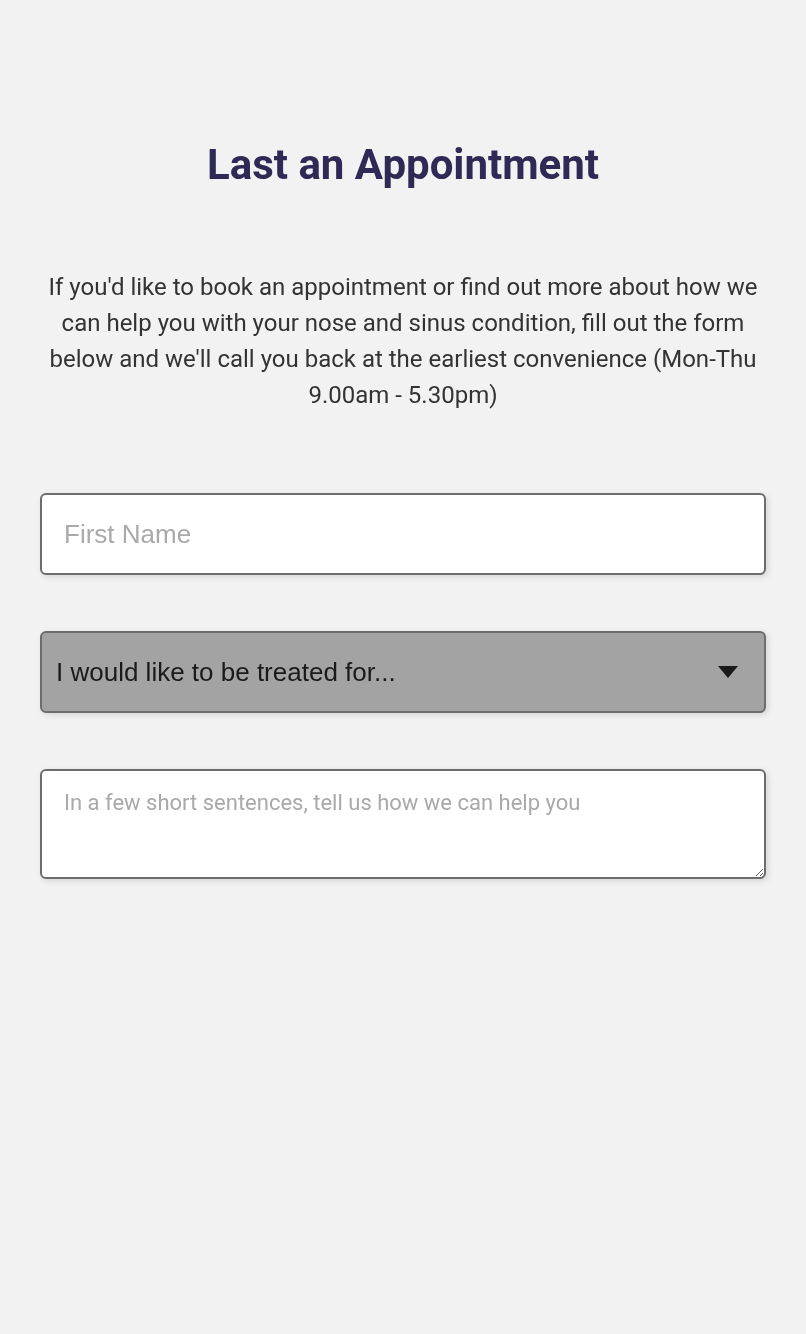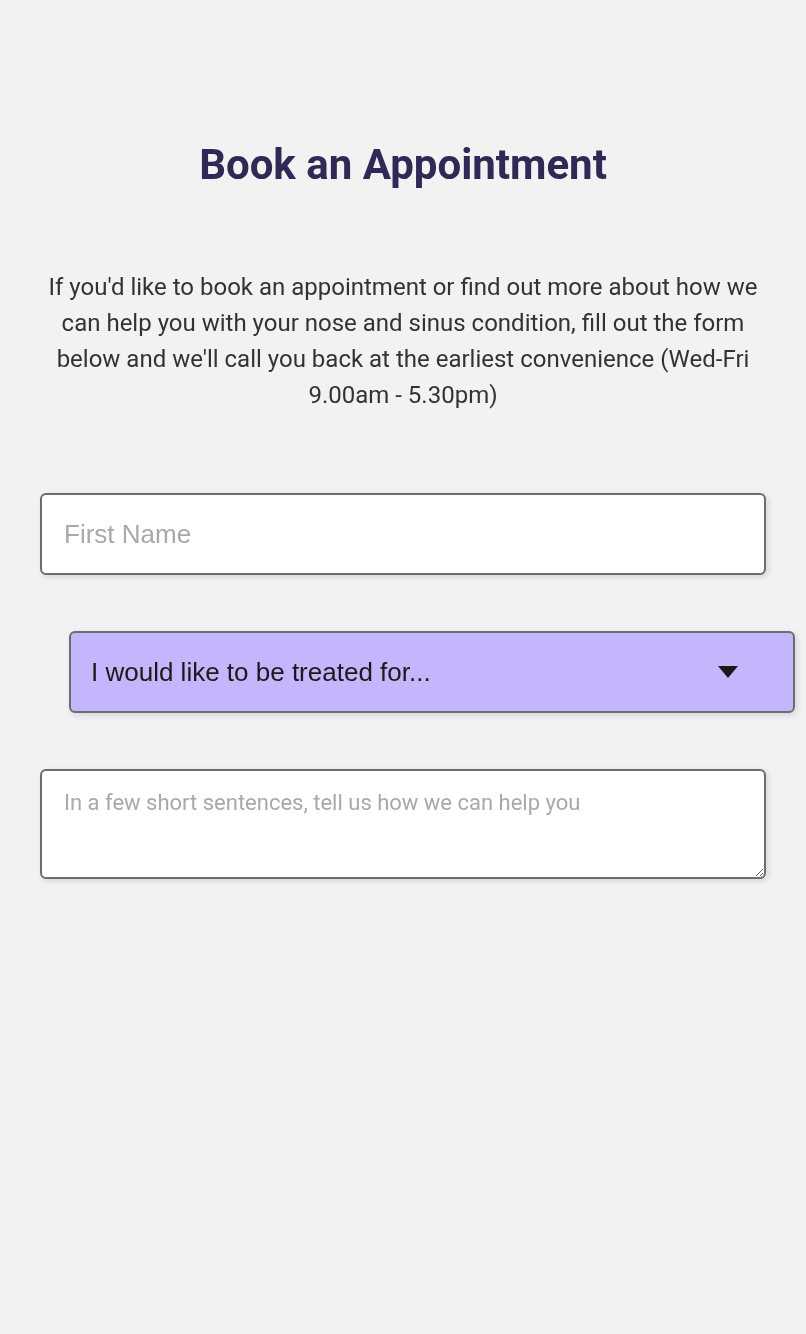--- a/index.html
+++ b/index.html
@@ -52,33 +52,32 @@
     .text-input::placeholder {
       color: #a9a9a9;
     }
     .select-wrapper {
       position: relative;
       width: 100%;
     }
     .select-input {
       width: 100%;
       height: 82px;
-      padding: 0 60px 0 20px;
+      padding: 0 60px 0 14px;
       font-size: 26px;
       border: 2px solid #6d6d6d;
       border-radius: 6px;
-      background-color: #c4b5fd;
+      background-color: #a3a3a3;
       box-shadow: 2px 2px 6px rgba(0,0,0,0.12);
       color: #1a1a1a;
       outline: none;
       appearance: none;
       -webkit-appearance: none;
       -moz-appearance: none;
       cursor: pointer;
-      margin-left: 29px;
     }
     .select-caret {
       position: absolute;
       right: 28px;
       top: 50%;
       transform: translateY(-50%);
       pointer-events: none;
       width: 0;
       height: 0;
       border-left: 10px solid transparent;
@@ -101,22 +100,22 @@
       line-height: 1.3;
     }
     .textarea-input::placeholder {
       color: #a9a9a9;
     }
   </style>
 </head>
 <body>
 
 <div class="container">
-  <h1 class="heading">Book an Appointment</h1>
-  <p class="description">If you'd like to book an appointment or find out more about how we can help you with your nose and sinus condition, fill out the form below and we'll call you back at the earliest convenience (Wed-Fri 9.00am - 5.30pm)</p>
+  <h1 class="heading">Last an Appointment</h1>
+  <p class="description">If you'd like to book an appointment or find out more about how we can help you with your nose and sinus condition, fill out the form below and we'll call you back at the earliest convenience (Mon-Thu 9.00am - 5.30pm)</p>
 
   <div class="form-field">
     <input type="text" class="text-input" placeholder="First Name" value="" style="">
   </div>
 
 
 
 
   <div class="form-field">
     <div class="select-wrapper">

